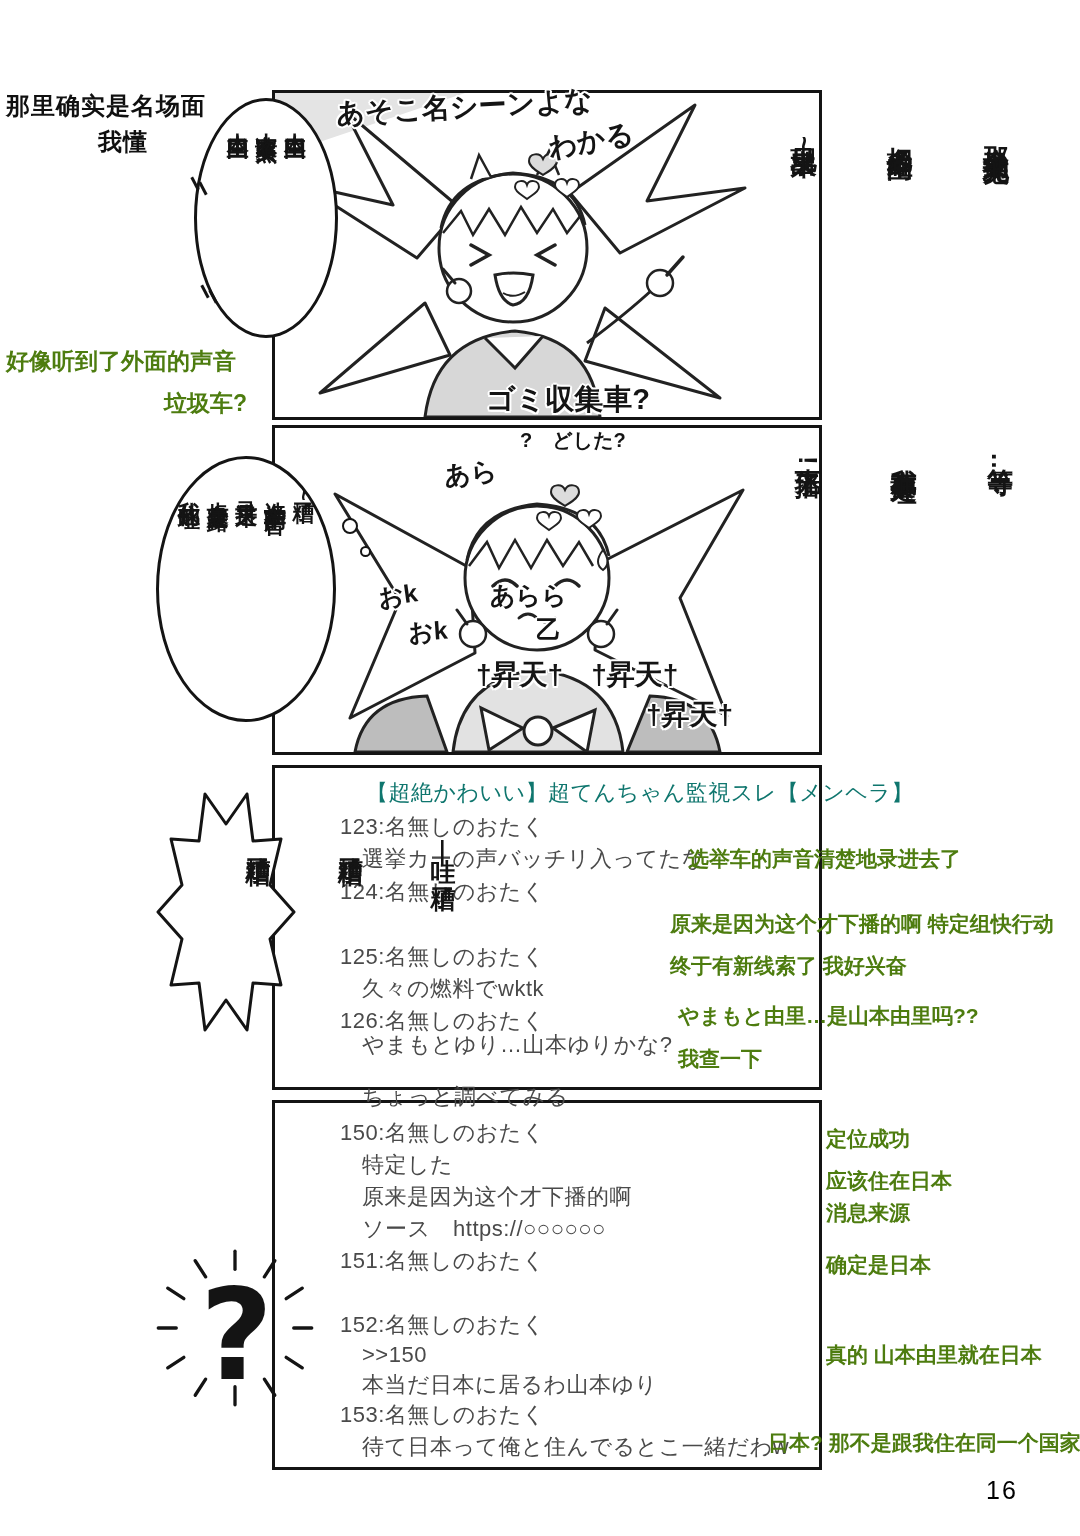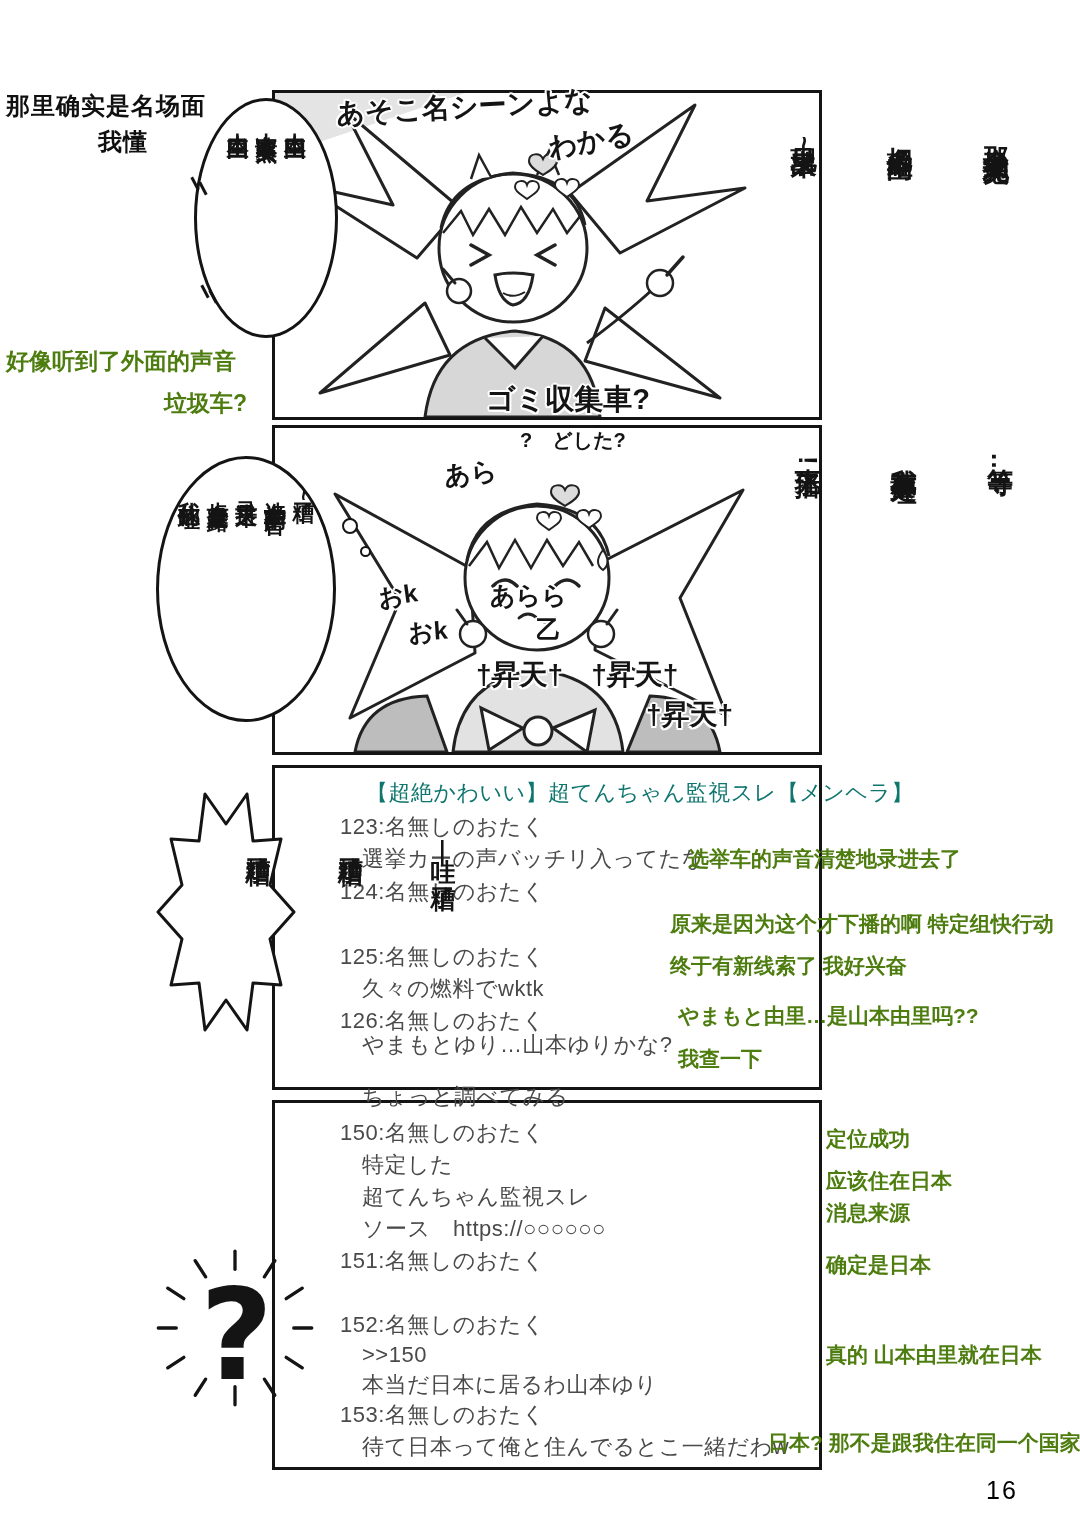--- a/index.html
+++ b/index.html
@@ -165,21 +165,21 @@
     <div class="vcol">哇—糟了</div>
     <div class="vcol">糟了糟了</div>
     <div class="vcol">糟了糟了</div>
   </div>
 
   <div class="panel" style="left:272px;top:1100px;width:550px;height:370px;"></div>
 
   <div class="ov jp" style="left:340px;top:1120px;">150:名無しのおたく</div>
   <div class="ov jp" style="left:362px;top:1152px;">特定した</div>
   <div class="ov cn" style="left:826px;top:1126px;">定位成功</div>
-  <div class="ov jp" style="left:362px;top:1184px;">超てんちゃん監視スレ</div>
+  <div class="ov jp" style="left:362px;top:1184px;">原来是因为这个才下播的啊</div>
   <div class="ov cn" style="left:826px;top:1168px;">应该住在日本</div>
   <div class="ov jp" style="left:362px;top:1216px;">ソース　https://○○○○○○</div>
   <div class="ov cn" style="left:826px;top:1200px;">消息来源</div>
   <div class="ov jp" style="left:340px;top:1248px;">151:名無しのおたく</div>
   <div class="ov cn" style="left:826px;top:1252px;">确定是日本</div>
   <div class="ov jp" style="left:340px;top:1312px;">152:名無しのおたく</div>
   <div class="ov jp" style="left:362px;top:1342px;">&gt;&gt;150</div>
   <div class="ov jp" style="left:362px;top:1372px;">本当だ日本に居るわ山本ゆり</div>
   <div class="ov cn" style="left:826px;top:1342px;">真的 山本由里就在日本</div>
   <div class="ov jp" style="left:340px;top:1402px;">153:名無しのおたく</div>

